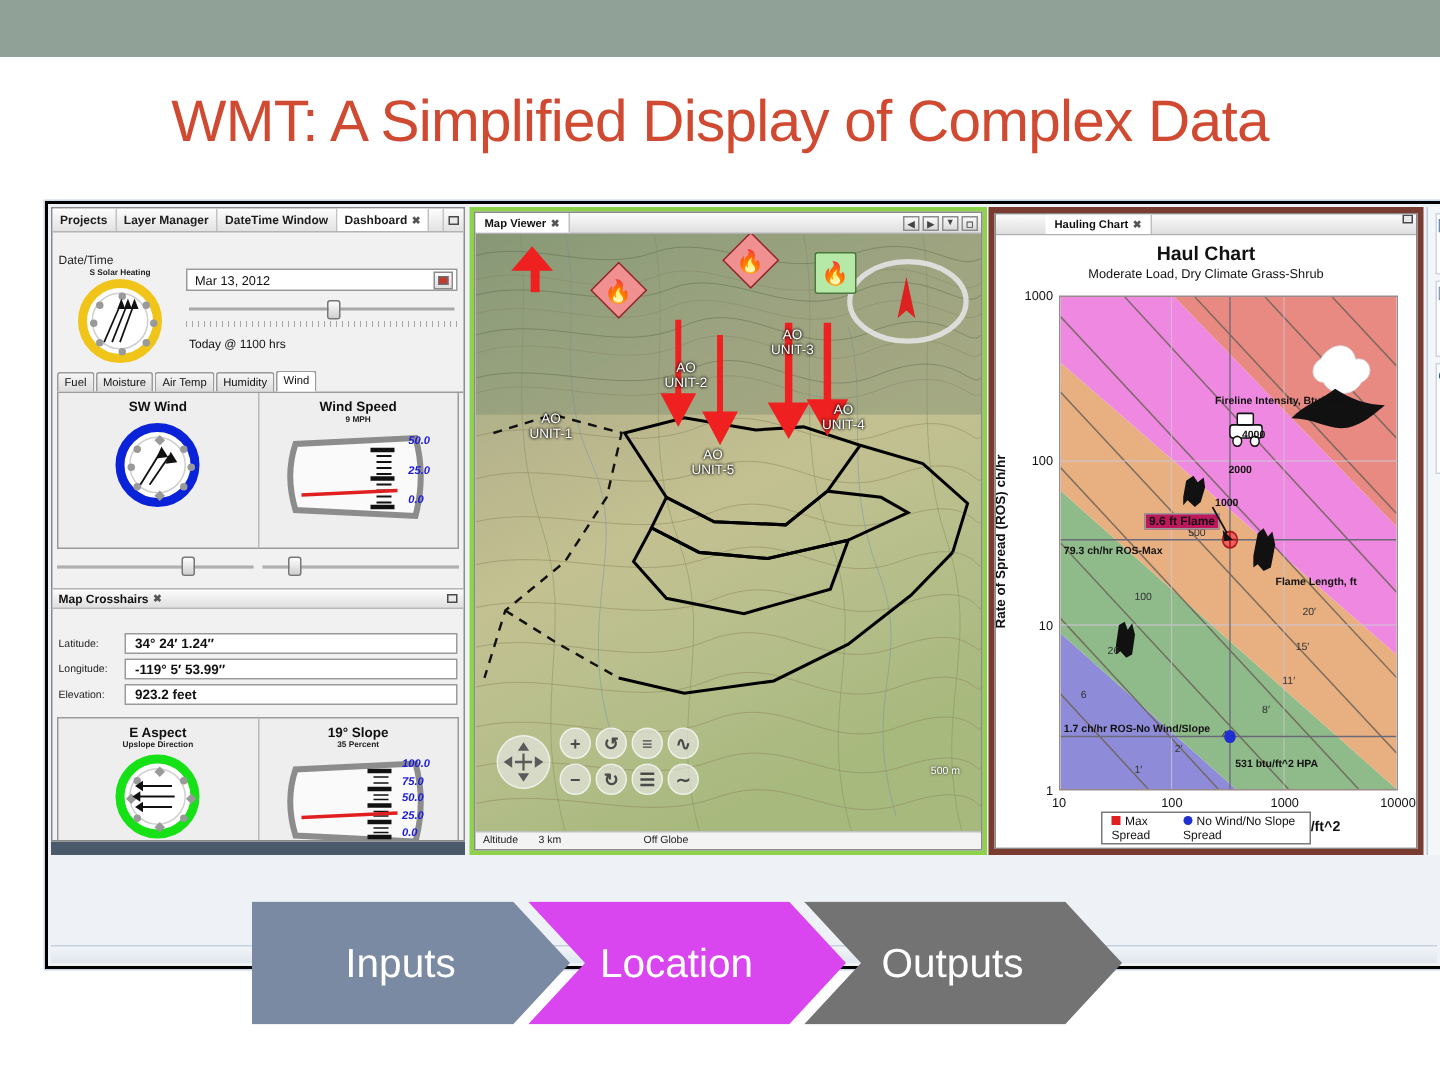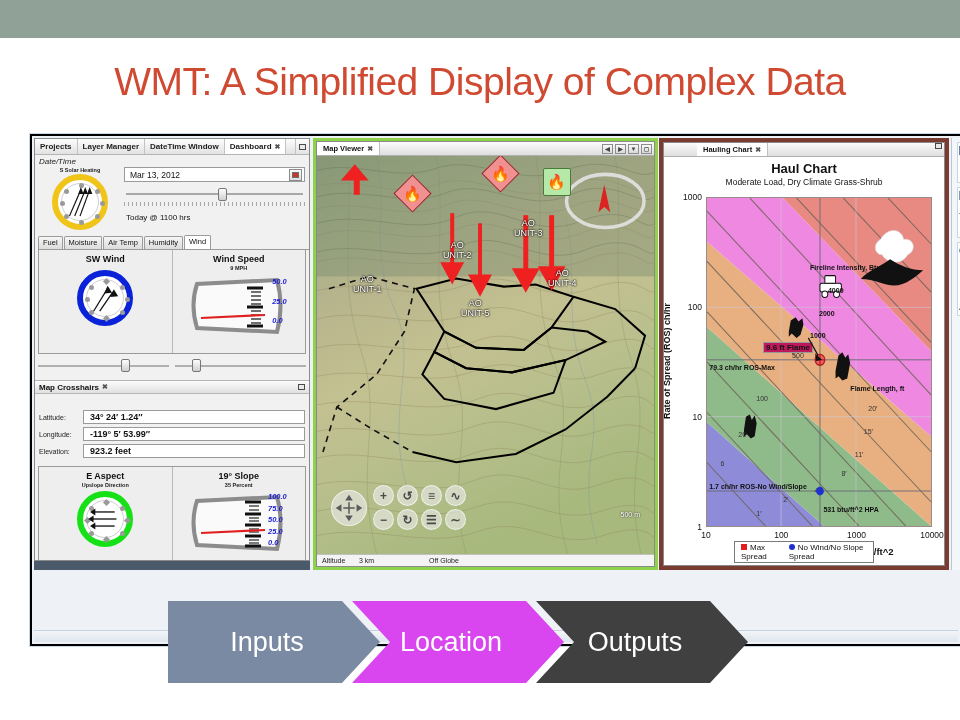--- a/index.html
+++ b/index.html
@@ -68,21 +68,21 @@
   .lp-menubar .mi.active { background: #ffffff; }
   .lp-menubar .spacer { flex: 1; border-right: none; }
   .lp-menubar .winbtn {
     width: 14px; display:flex; align-items:center; justify-content:center;
     border-left: 1px solid #c3c3c3;
   }
   .mini-sq { width:7px;height:6px;border:1px solid #4a4a4a;background:#e9e9e9;}
   .close-x { font-size:7px; color:#555; margin-left:3px;}
 
   .lp-section-label {
-    font-size: 8px; color: #222; padding: 2px 4px 1px 4px; font-style: italic;
+    font-size: 8px; color: #222; padding: 14px 4px 1px 4px;
   }
 
   
   .datetime-row { display:flex; padding: 0 4px; }
   .solar-wrap { width: 82px; text-align:center; }
   .solar-caption { font-size:5.5px; font-weight:bold; color:#222; margin-bottom:1px;}
   .dial {
     width: 56px; height: 56px; border-radius: 50%;
     margin: 0 auto; position: relative;
     background: #ffffff;
@@ -363,21 +363,21 @@
     position:relative; height:82px;
     display:flex; align-items:center; justify-content:center;
     color:#ffffff; font-size:27px;
     font-family:"Liberation Sans", sans-serif;
   }
   .chev span { position:relative; z-index:2; padding-right:14px;}
   .chev.c1 { width:212px; background:#7b8aa3;
     clip-path: polygon(0 0, calc(100% - 38px) 0, 100% 50%, calc(100% - 38px) 100%, 0 100%); }
   .chev.c2 { width:212px; margin-left:-28px; background:#d946ef;
     clip-path: polygon(0 0, calc(100% - 38px) 0, 100% 50%, calc(100% - 38px) 100%, 0 100%, 38px 50%); }
-  .chev.c3 { width:212px; margin-left:-28px; background:#404040;
+  .chev.c3 { width:212px; margin-left:-28px; background:#737373;
     clip-path: polygon(0 0, calc(100% - 38px) 0, 100% 50%, calc(100% - 38px) 100%, 0 100%, 38px 50%); }
 </style>
 </head>
 <body>
 
 <div class="top-bar"></div>
 
 <div class="slide-title">WMT: A Simplified Display of Complex Data</div>
 
 <div class="app-window">

